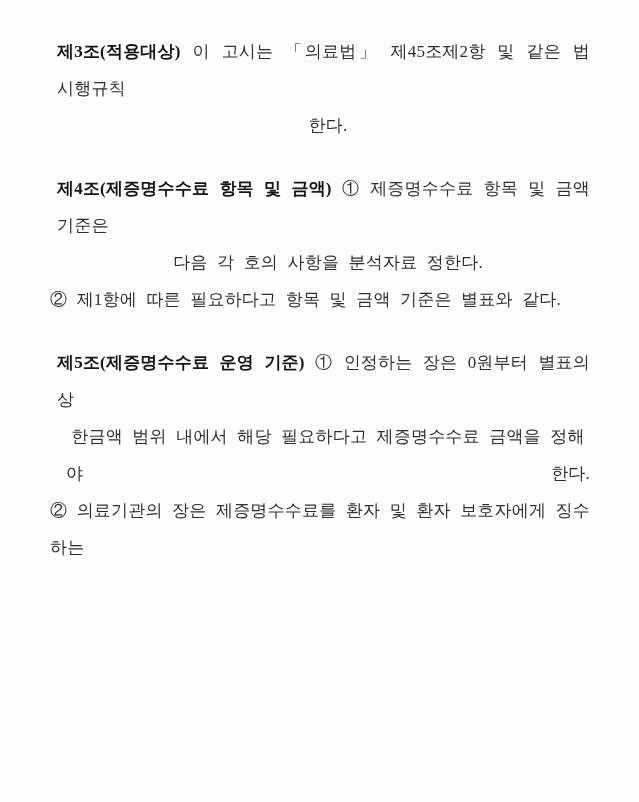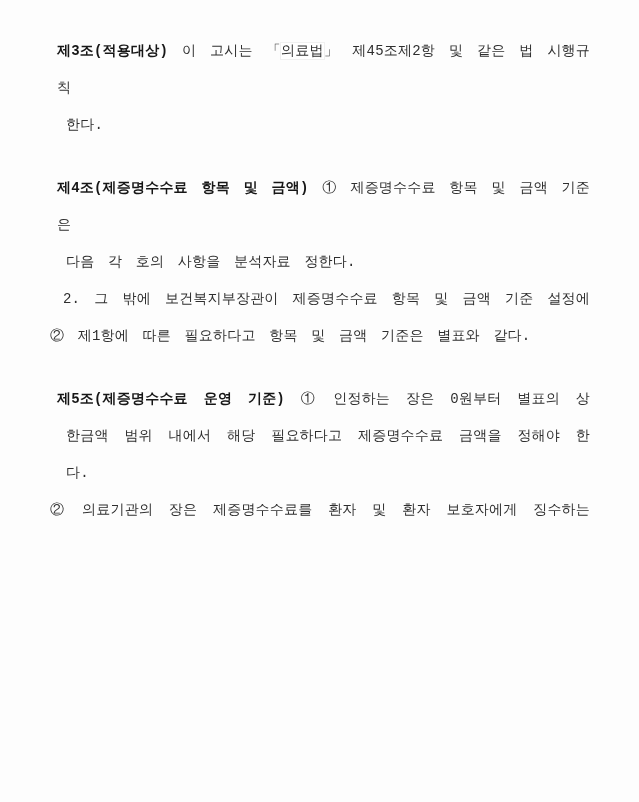--- a/index.html
+++ b/index.html
@@ -15,35 +15,34 @@
     box-sizing: border-box;
     width: 639px;
     height: 802px;
     padding: 33px 49px 0 45px;
     background: #fdfdfd;
     color: #2e2e2e;
   }
   .block { margin-top: 26px; }
   .block:first-child { margin-top: 0; }
   .line {
-    font-size: 14px;
+    font-size: 17px;
     line-height: 37px;
     word-spacing: 5px;
     letter-spacing: 0.2px;
     white-space: normal;
-    font-family: Liberation Mono, monospace;
   }
   
   .jl {
     text-align: justify;
     text-align-last: justify;
   }
   
   .ind-article   { margin-left: 12px; }
-  .ind-wrap      { margin-left: 21px; }
+  .ind-wrap      { margin-left: 21px; text-align: center; }
   .ind-item      { margin-left: 18px; }
   .ind-item-wrap { margin-left: 35px; }
   .ind-clause    { margin-left: 5px;  }
   .bold {
     font-weight: bold;
     color: #161616;
   }
   .law {
     background: #ffffff;
     box-shadow: 0 0 0 1px #f0f0f0;
@@ -54,21 +53,20 @@
 <body>
 
 <div class="page">
     <div class="block">
       <div class="line ind-article jl"><span class="bold">제3조(적용대상)</span><span class="run"> 이 고시는 「</span><span class="law">의료법</span><span class="run">」 제45조제2항 및 같은 법 시행규칙</span></div>
       <div class="line ind-wrap"><span class="run">한다.</span></div>
     </div>
     <div class="block">
       <div class="line ind-article jl"><span class="bold">제4조(제증명수수료 항목 및 금액)</span><span class="run"> ① 제증명수수료 항목 및 금액 기준은</span></div>
       <div class="line ind-wrap"><span class="run">다음 각 호의 사항을 분석자료 정한다.</span></div>
-      <div class="line ind-item jl"><span class="run">2. 그 밖에 보건복지부장관이 제증명수수료 항목 및 금액 기준 설정에</span></div>
       <div class="line ind-clause"><span class="run">② 제1항에 따른 필요하다고 항목 및 금액 기준은 별표와 같다.</span></div>
     </div>
     <div class="block">
       <div class="line ind-article jl"><span class="bold">제5조(제증명수수료 운영 기준)</span><span class="run"> ① 인정하는 장은 0원부터 별표의 상</span></div>
       <div class="line ind-wrap jl"><span class="run">한금액 범위 내에서 해당 필요하다고 제증명수수료 금액을 정해야 한다.</span></div>
       <div class="line ind-clause jl"><span class="run">② 의료기관의 장은 제증명수수료를 환자 및 환자 보호자에게 징수하는</span></div>
     </div>
   </div>
 
 </body></html>

